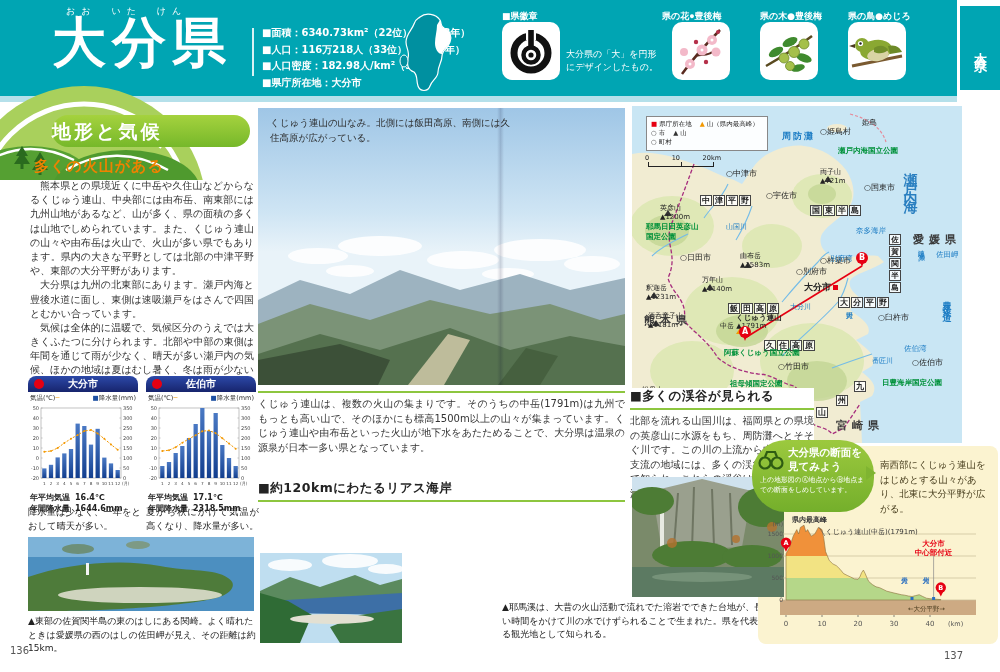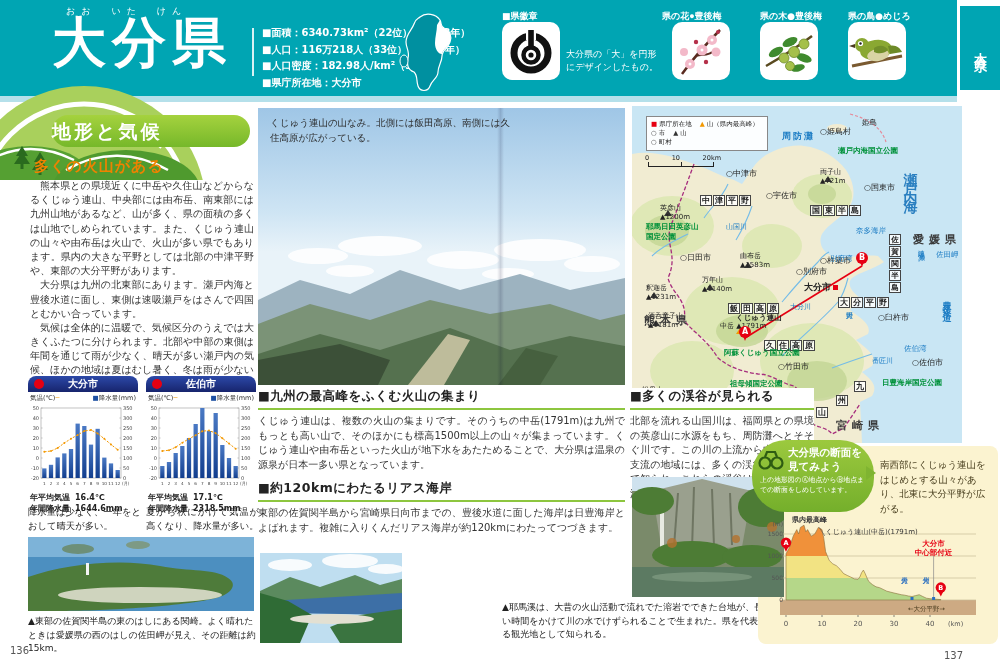--- a/index.html
+++ b/index.html
@@ -457,28 +457,26 @@
       <polygon points="0,246 62,226 122,242 192,220 252,242 312,228 367,238 367,277 0,277" fill="#55714f"></polygon>
       <polygon points="150,277 190,226 212,232 186,277" fill="#d8d0ae" opacity=".8"></polygon>
       <polygon points="0,277 0,252 82,236 132,252 120,277" fill="#3c5038"></polygon>
       <polygon points="240,277 268,240 300,248 282,277" fill="#46603f"></polygon>
     </svg>
   </div>
   <div class="abs fold"></div>
   <div class="abs cap cap-main">くじゅう連山の山なみ。北側には飯田高原、南側には久住高原が広がっている。</div>
 
   <div class="abs sec sec1">
-    <h3>■九州の最高峰をふくむ火山の集まり</h3>
     <div class="rule"></div>
     <p>くじゅう連山は、複数の火山の集まりです。そのうちの中岳(1791m)は九州でもっとも高い山で、そのほかにも標高1500m以上の山々が集まっています。くじゅう連山や由布岳といった火山が地下水をあたためることで、大分県は温泉の源泉が日本一多い県となっています。</p>
   </div>
   <div class="abs sec sec2">
     <h3>■約120kmにわたるリアス海岸</h3>
     <div class="rule"></div>
-    <p>東部の佐賀関半島から宮崎県日向市までの、豊後水道に面した海岸は日豊海岸とよばれます。複雑に入りくんだリアス海岸が約120kmにわたってつづきます。</p>
   </div>
 
   <div class="abs photo ph-nippo">
     <svg width="142" height="90" viewBox="0 0 142 90">
       <rect width="142" height="90" fill="#bfdef0"></rect>
       <g fill="#fff" opacity=".9">
           <ellipse cx="30" cy="12" rx="22" ry="6"></ellipse>
           <ellipse cx="90" cy="8" rx="28" ry="7"></ellipse>
           <ellipse cx="126" cy="16" rx="18" ry="5"></ellipse>
         </g>

